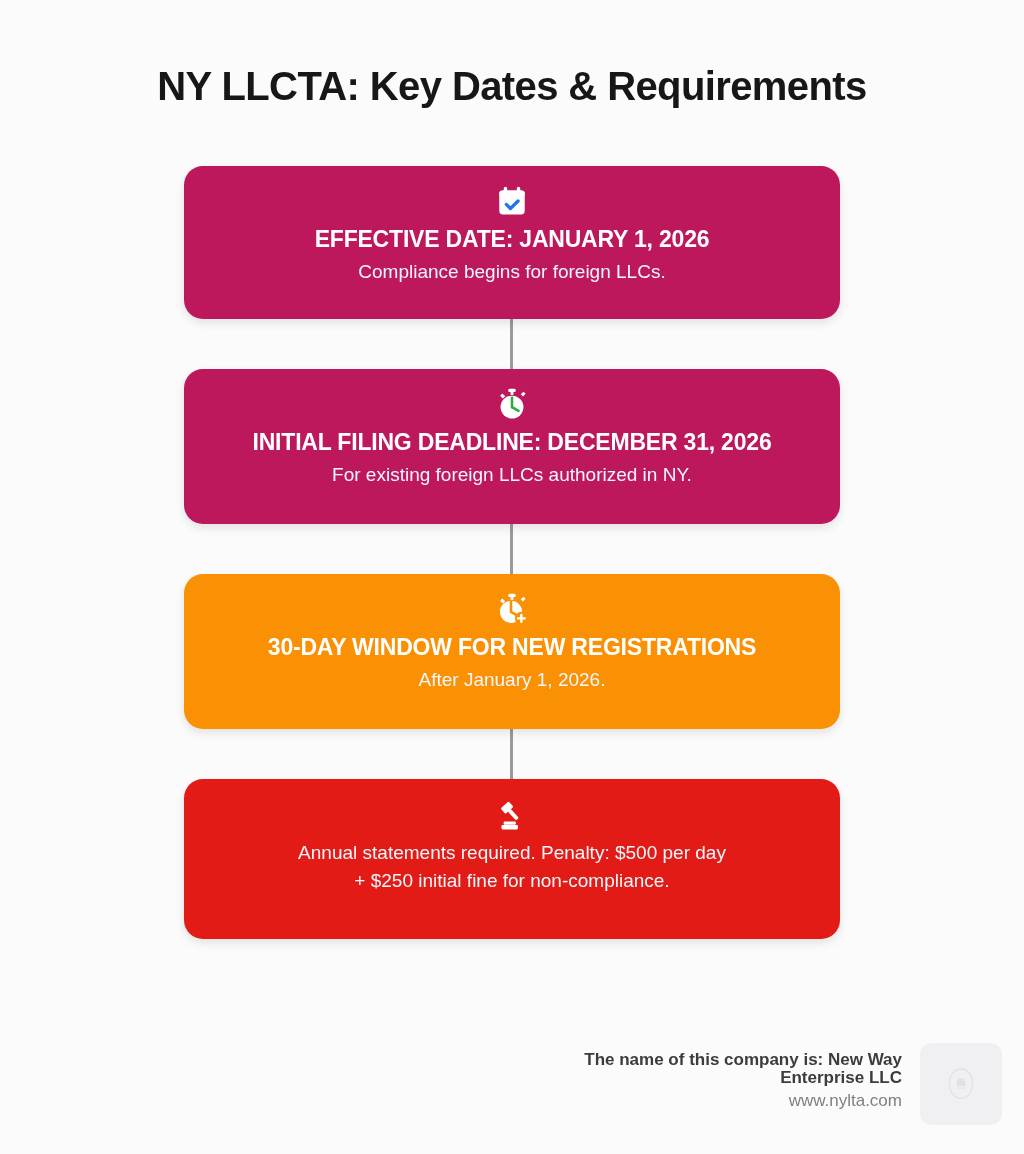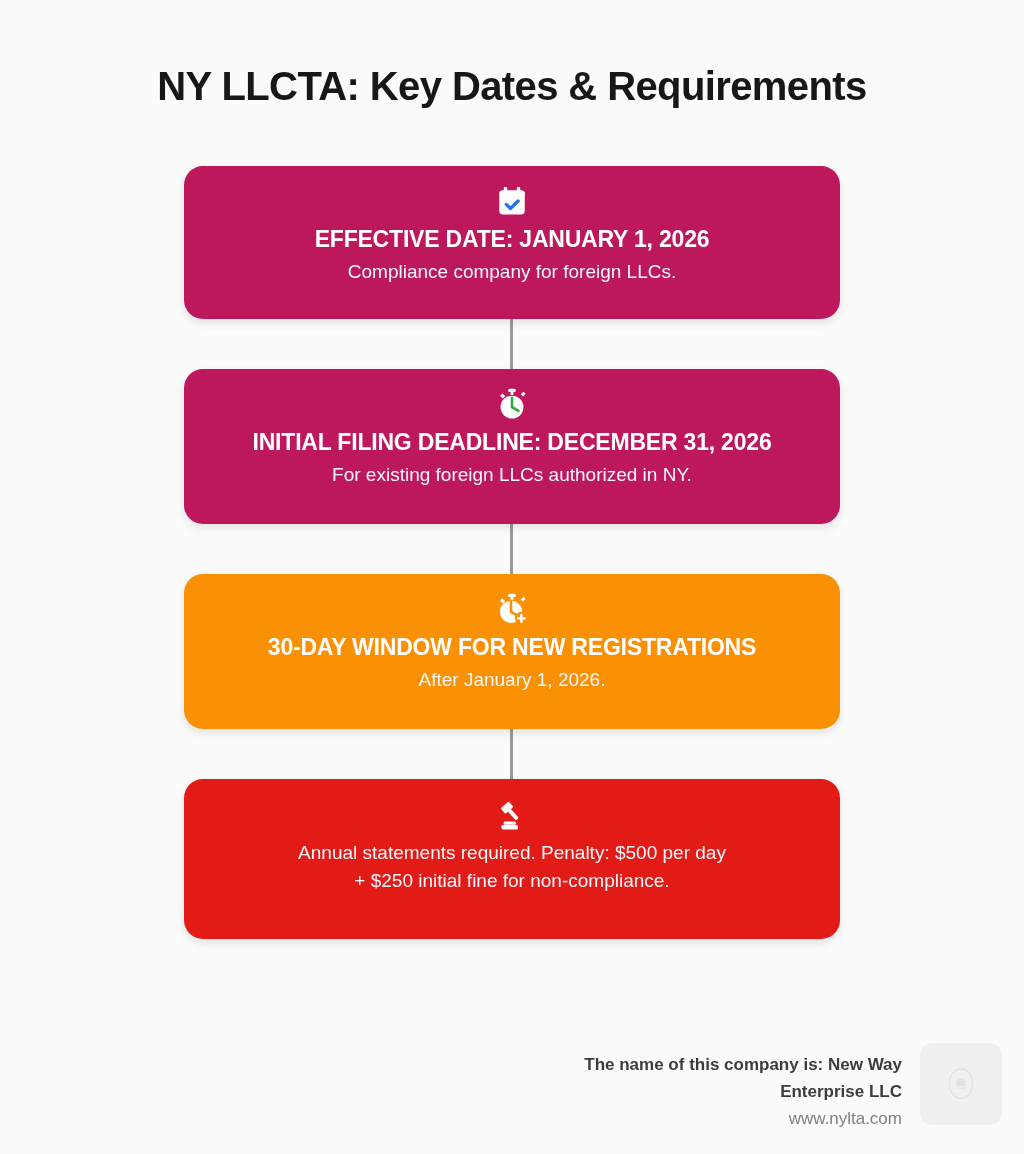--- a/index.html
+++ b/index.html
@@ -107,21 +107,21 @@
     gap: 18px;
   }
   .footer-text {
     text-align: right;
     padding-top: 8px;
   }
   .footer-company {
     font-size: 17px;
     font-weight: bold;
     color: #3c3c3c;
-    line-height: 27px;
+    line-height: 18px;
     max-width: 340px;
   }
   .footer-url {
     font-size: 17px;
     font-weight: normal;
     color: #808080;
     line-height: 25px;
     margin-top: 1px;
   }
   .footer-logo {
@@ -157,21 +157,21 @@
       <span class="card-icon">
         <svg viewBox="0 0 24 24" fill="none">
           <rect x="3" y="4.5" width="18" height="17" rx="2.6" fill="#ffffff"></rect>
           <rect x="6.2" y="2" width="2.4" height="4.4" rx="1.2" fill="#ffffff"></rect>
           <rect x="15.4" y="2" width="2.4" height="4.4" rx="1.2" fill="#ffffff"></rect>
           <rect x="3" y="4.5" width="18" height="4.2" rx="2" fill="#ffffff"></rect>
           <path d="M8 14.4l2.9 2.9L16.3 12" stroke="#2272ec" stroke-width="2.3" stroke-linecap="round" stroke-linejoin="round" fill="none"></path>
         </svg>
       </span>
       <div class="card-title">EFFECTIVE DATE: JANUARY 1, 2026</div>
-      <div class="card-desc">Compliance company for foreign LLCs.</div>
+      <div class="card-desc">Compliance begins for foreign LLCs.</div>
     </div>
 
     <div class="card card-green">
       <span class="card-icon">
         <svg viewBox="0 0 24 24" fill="none">
           <rect x="9.3" y="1.2" width="5.4" height="2.3" rx="1.1" fill="#ffffff"></rect>
           <rect x="11" y="3" width="2" height="2.6" fill="#ffffff"></rect>
           <path d="M18.2 5.2l1.9-1.9 1.5 1.5-1.9 1.9z" fill="#ffffff"></path>
           <path d="M3.6 6.1l1.6-1.6 2 2-1.6 1.6z" fill="#ffffff"></path>
           <circle cx="12" cy="14.2" r="8.1" fill="#ffffff"></circle>

